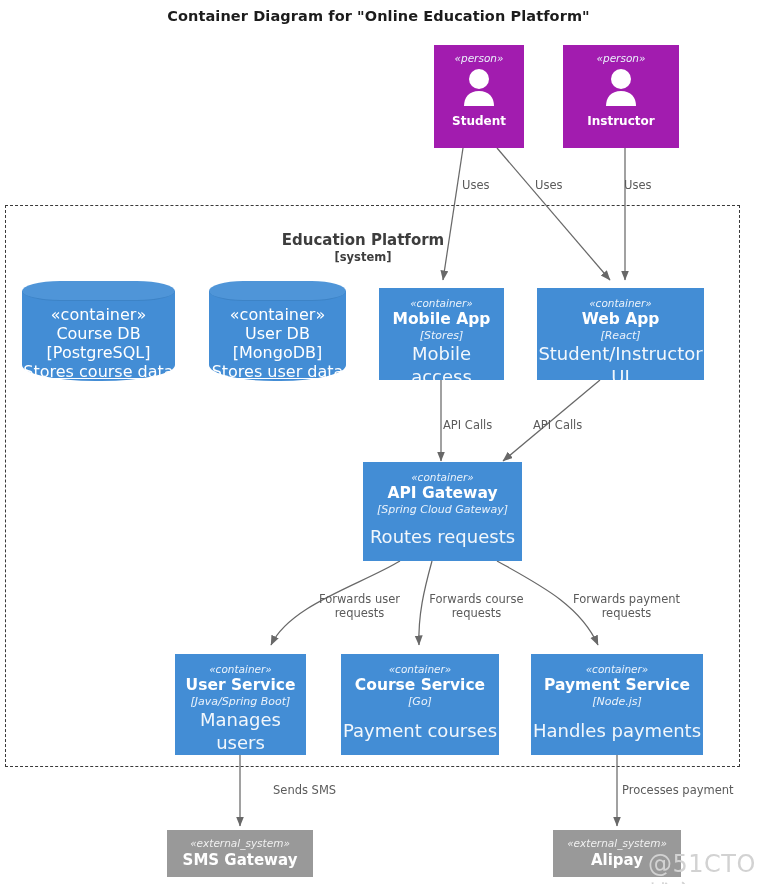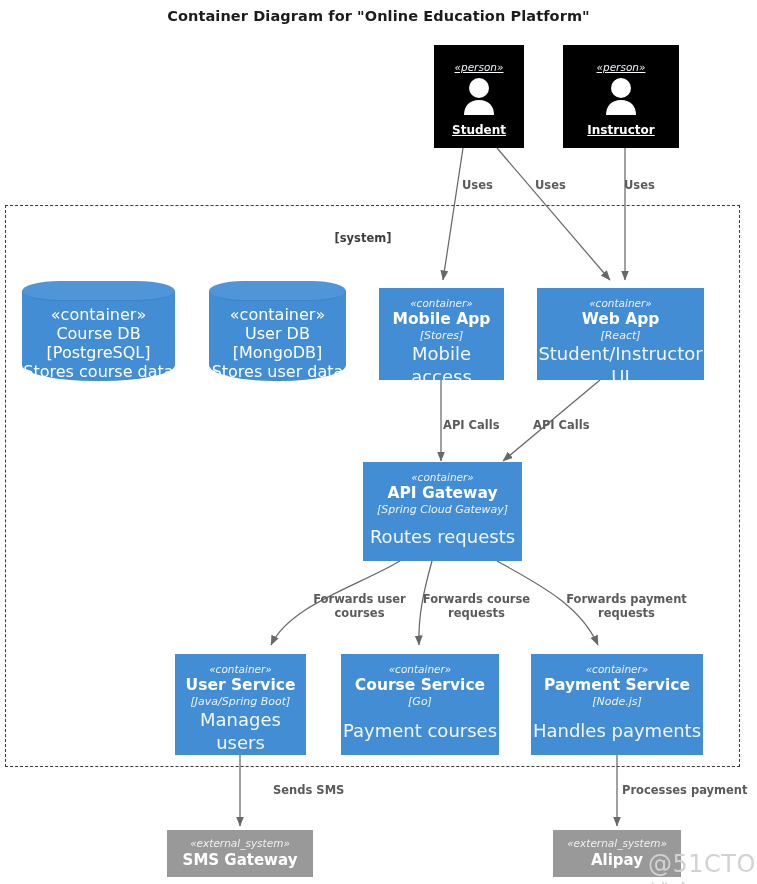--- a/index.html
+++ b/index.html
@@ -89,23 +89,22 @@
     color: #eaf2fb;
   }
   .node .desc {
     font-size: 18px;
     line-height: 1.25;
     color: #f2f7fc;
   }
 
   
   .person {
-    background: #000000;
-    padding-top: 16px;
-    text-decoration: underline;
+    background: #a21caf;
+    padding-top: 7px;
   }
   .person .name {
     font-size: 12px;
     margin-top: 2px;
   }
   .person-icon {
     margin: 3px 0 2px 0;
   }
 
   
@@ -152,38 +151,39 @@
     flex-direction: column;
     align-items: center;
     color: #ffffff;
     text-align: center;
     padding-top: 24px;
     box-sizing: border-box;
   }
   .db .db-content .desc {
     margin-top: auto;
     margin-bottom: 12px;
+    text-decoration: underline;
   }
 
   
   .external {
     background: #999999;
     padding-top: 7px;
   }
   .external .stereo { color: #f0f0f0; }
   .external .name {
     font-size: 15px;
     margin-top: 1px;
   }
 
   
   .edge-label {
     position: absolute;
     font-size: 11.5px;
-    font-weight: bold;
+    font-weight: normal;
     color: #5b5b5b;
     line-height: 1.25;
     white-space: pre-line;
   }
   .edge-label.center { text-align: center; }
   .edge-label.left { text-align: left; }
 
   .watermark {
     position: absolute;
     font-size: 24px;
@@ -195,20 +195,21 @@
 </style>
 </head>
 <body>
 
 <div id="canvas">
 
   <div class="diagram-title">Container Diagram for "Online Education Platform"</div>
 
   <div class="boundary" style="left:5px; top:205px; width:733px; height:560px;"></div>
   <div class="boundary-title" style="left:243px; top:231px; width:240px;">
+    <span>Education Platform</span>
     <span class="sub">[system]</span>
   </div>
 
   <svg class="edges" viewBox="0 0 757 884">
     <defs>
       <marker id="arw" markerWidth="9" markerHeight="9" refX="7.6" refY="3.2" orient="auto" markerUnits="strokeWidth">
         <path d="M0,0 L8,3.2 L0,6.4 z" fill="#686868"></path>
       </marker>
     </defs>
     <g stroke="#686868" stroke-width="1.25" fill="none" marker-end="url(#arw)">
@@ -332,21 +333,21 @@
   </div>
 
   <div class="edge-label left" style="left:462px; top:178px;">Uses</div>
   <div class="edge-label left" style="left:535px; top:178px;">Uses</div>
   <div class="edge-label left" style="left:624px; top:178px;">Uses</div>
 
   <div class="edge-label left" style="left:443px; top:418px;">API Calls</div>
   <div class="edge-label left" style="left:533px; top:418px;">API Calls</div>
 
   <div class="edge-label center" style="left:297px; top:592px; width:125px;">Forwards user
-courses</div>
+requests</div>
   <div class="edge-label center" style="left:418px; top:592px; width:117px;">Forwards course
 requests</div>
   <div class="edge-label center" style="left:553px; top:592px; width:147px;">Forwards payment
 requests</div>
 
   <div class="edge-label left" style="left:243px; top:783px;margin-left:30px;">Sends SMS</div>
   <div class="edge-label left" style="left:622px; top:783px;">Processes payment</div>
 
   <div class="watermark" style="left:648px; top:850px;">@51CTO博客</div>
 

